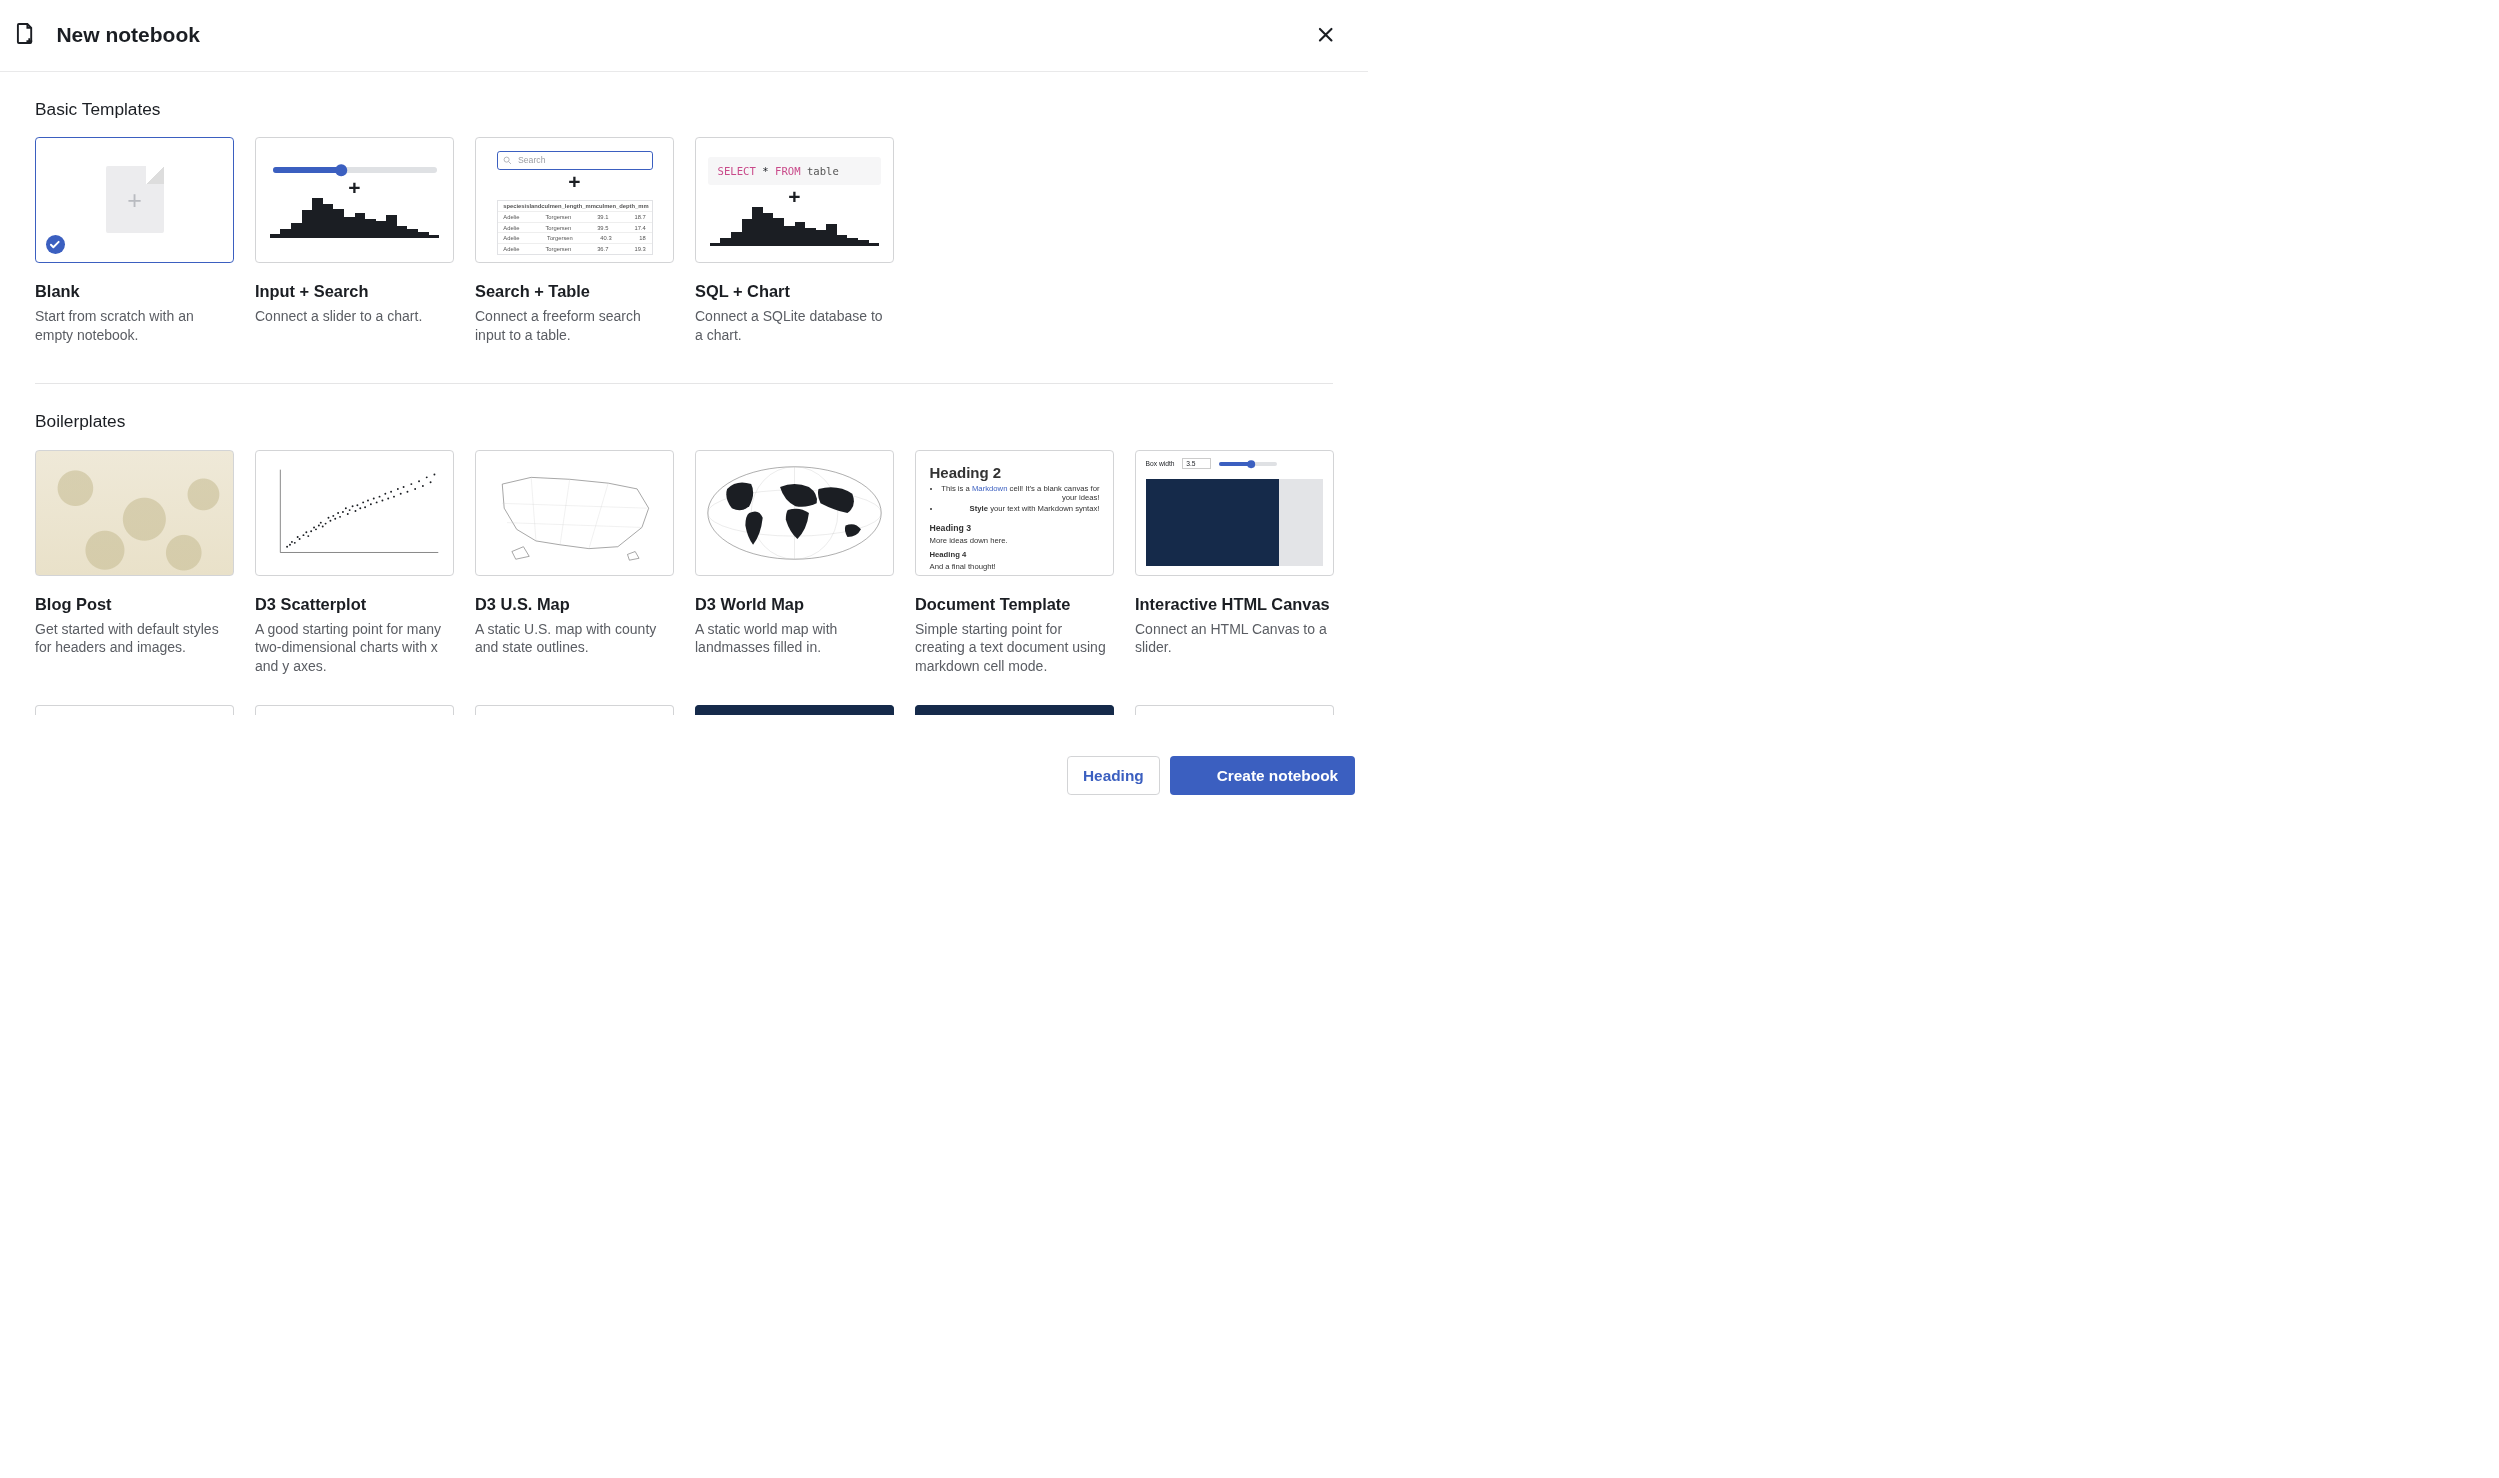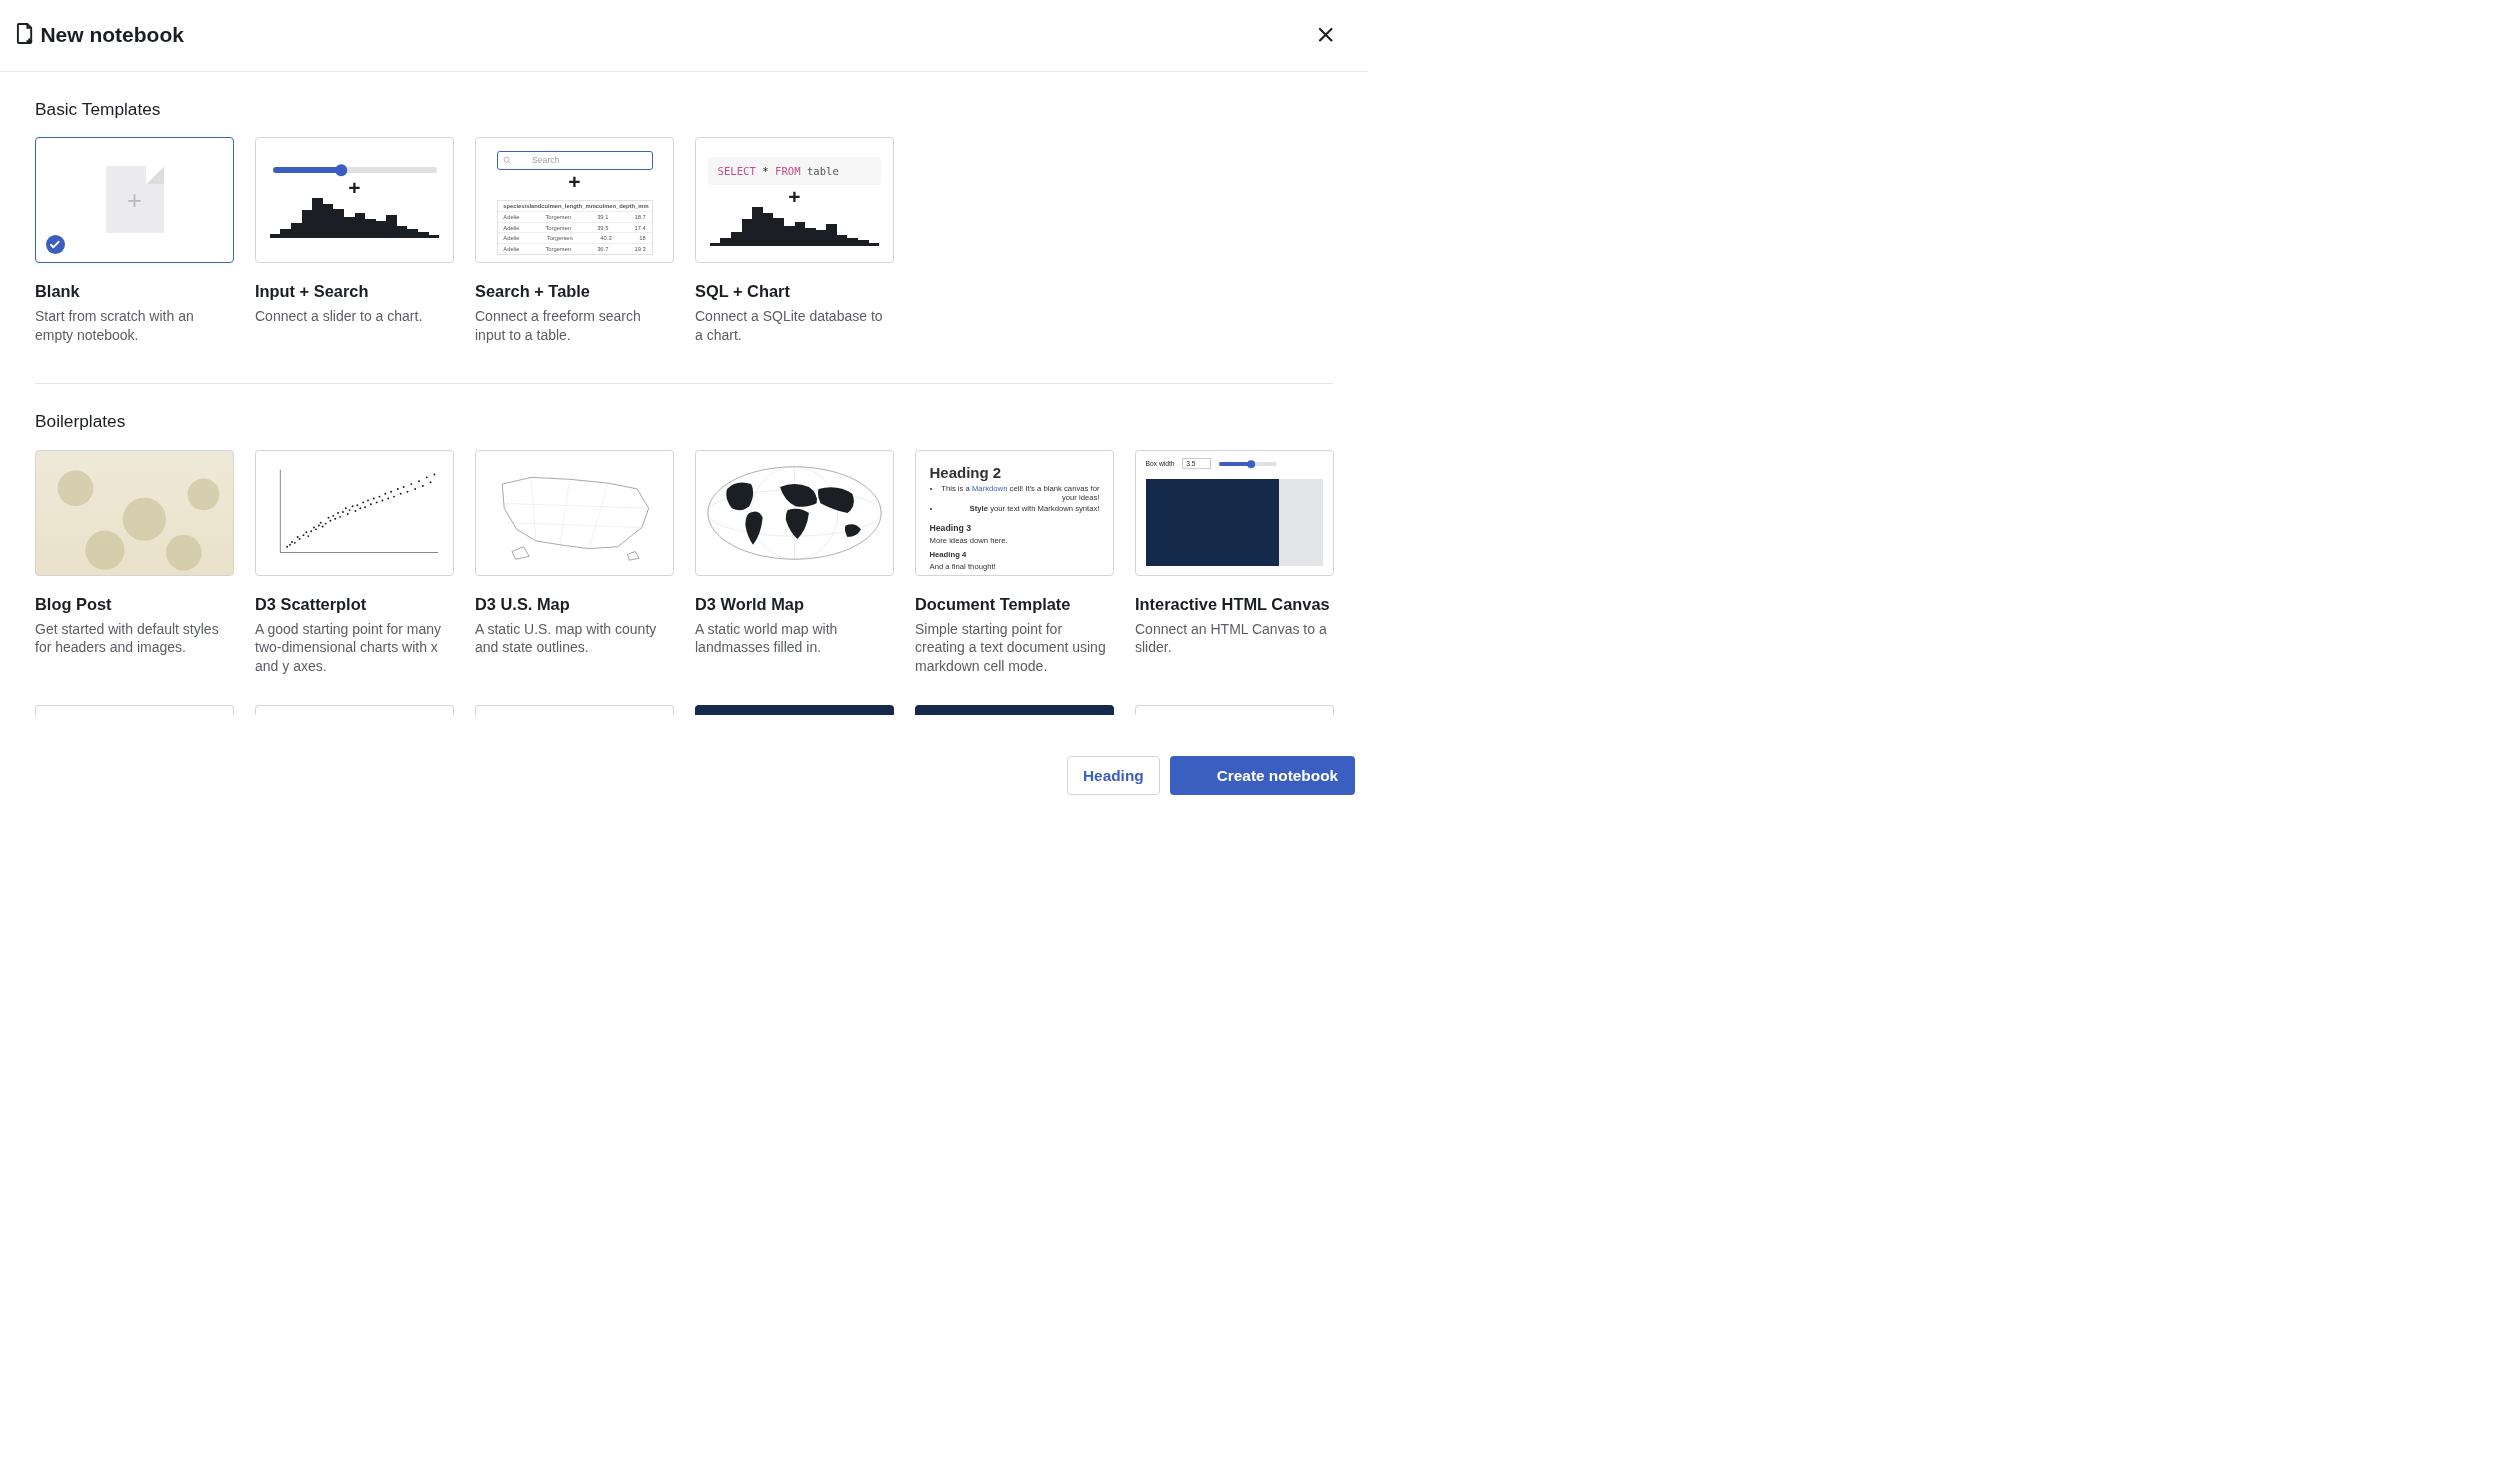--- a/index.html
+++ b/index.html
@@ -17,21 +17,21 @@
   .dialog-header {
     display: flex;
     align-items: center;
     justify-content: space-between;
     padding: 19px 29px 19px 16.4px;
     border-bottom: 1px solid #e9e9ea;
   }
   .dialog-header-left {
     display: flex;
     align-items: center;
-    gap: 5px;
+    gap: 21px;
   }
   .dialog-title {
     font-size: 21px;
     font-weight: 700;
   }
   .close-btn {
     font-size: 21px;
     line-height: 1;
     cursor: pointer;
     padding: 5.8px;
@@ -158,21 +158,21 @@
   .hist div { background: #1b1e23; width: 10.6px; }
   .slider-track {
     width: 164px; height: 5.8px; background: #dfe1e4; border-radius: 2.9px;
     position: relative; margin-top: 5.8px; margin-bottom: 3.9px;
   }
   .slider-fill { position:absolute; left:0; top:0; height:100%; background:#3b5fc0; border-radius:2.9px; width:42%; }
   .slider-thumb { position:absolute; left:42%; top:50%; transform:translate(-50%,-50%); width:11.6px; height:11.6px; border-radius:50%; background:#3b5fc0; }
 
   .search-box {
     width: 156px; height: 19px; border:1px solid #3b5fc0; border-radius:2.9px;
-    display:flex; align-items:center; padding: 0 5.8px; gap:20px;
+    display:flex; align-items:center; padding: 0 5.8px; gap:6px;
     font-size:8.7px; color:#9a9da3; margin-top:5.8px;
   }
   .mini-table { width:156px; margin-top:7.7px; border:1px solid #e1e2e5; font-size:5.8px; color:#555; }
   .mini-table .row { display:flex; justify-content:space-between; padding:1.9px 5.8px; border-top:1px solid #eee; }
   .mini-table .row:first-child{border-top:none; font-weight:600;}
 
   .sql-box {
     width: 173px; background:#f6f6f7; border-radius:2.9px;
     font-family: ui-monospace, Menlo, monospace; font-size:10.6px;
     padding:7.7px 9.6px; margin-top:3.9px;

